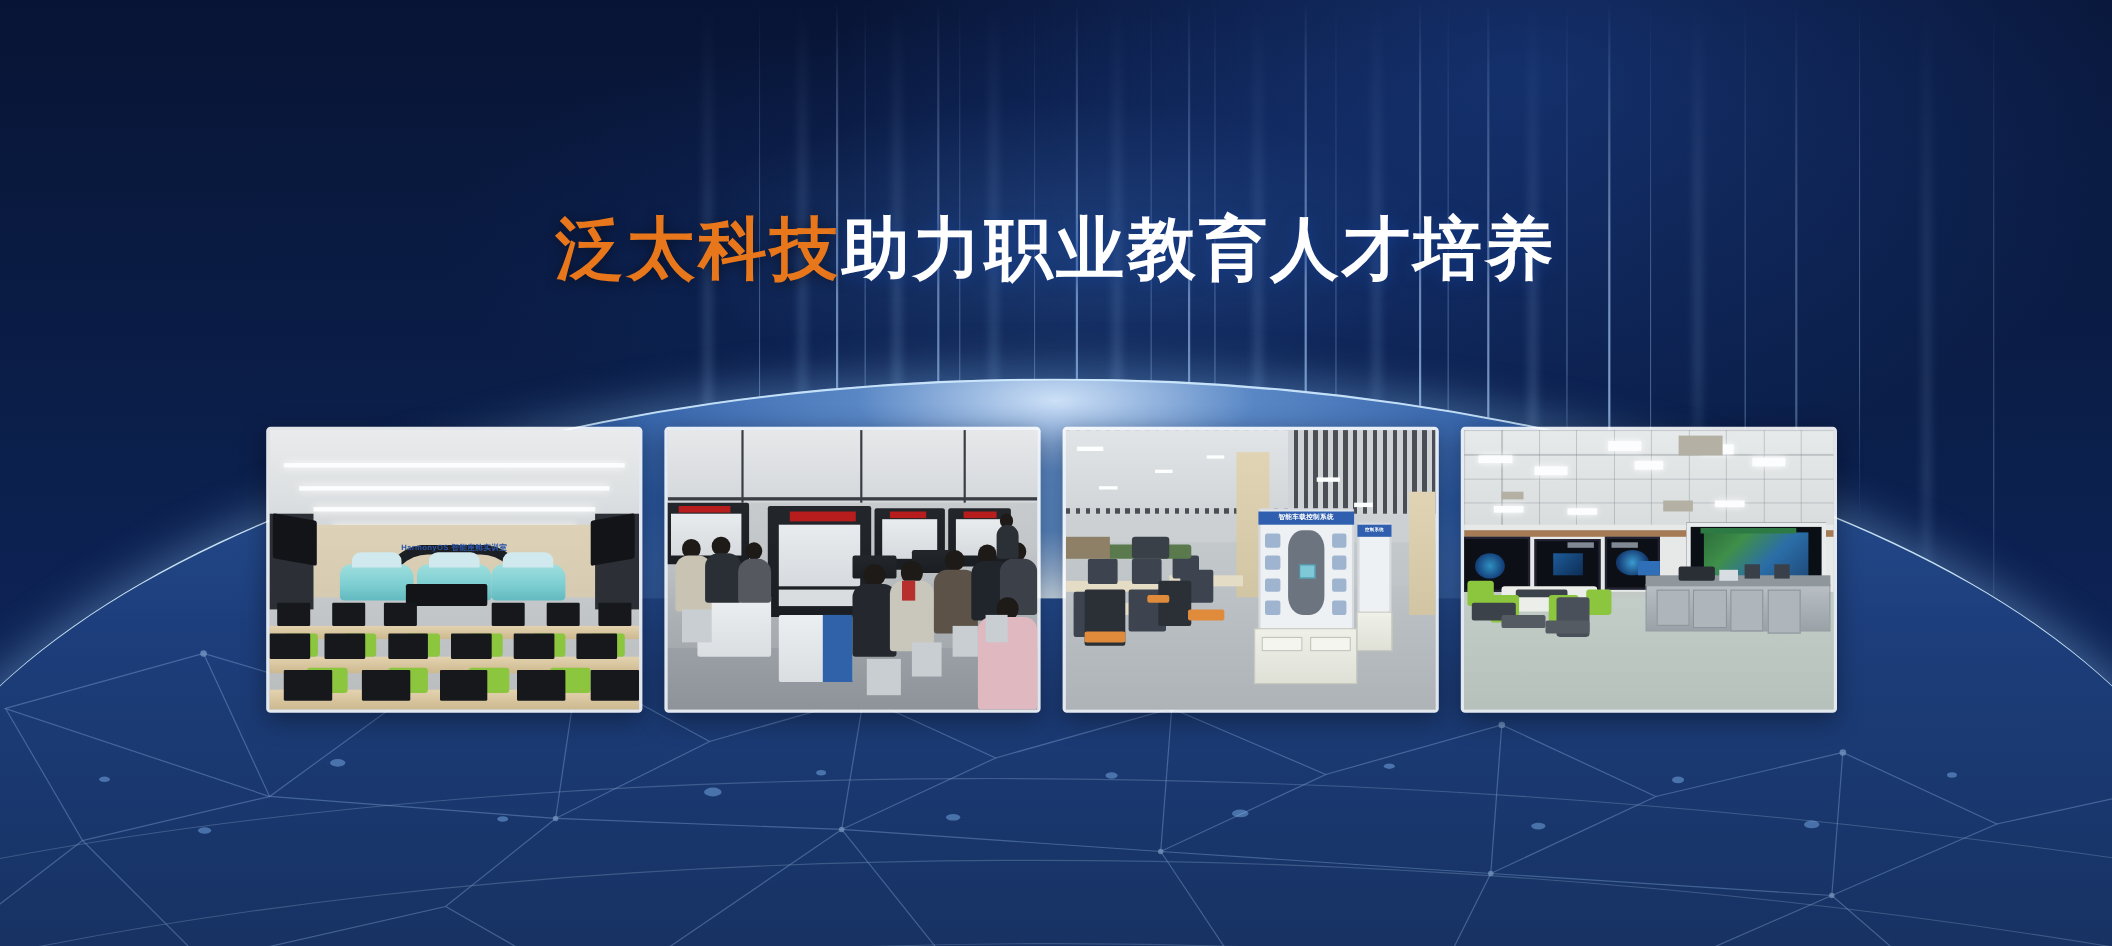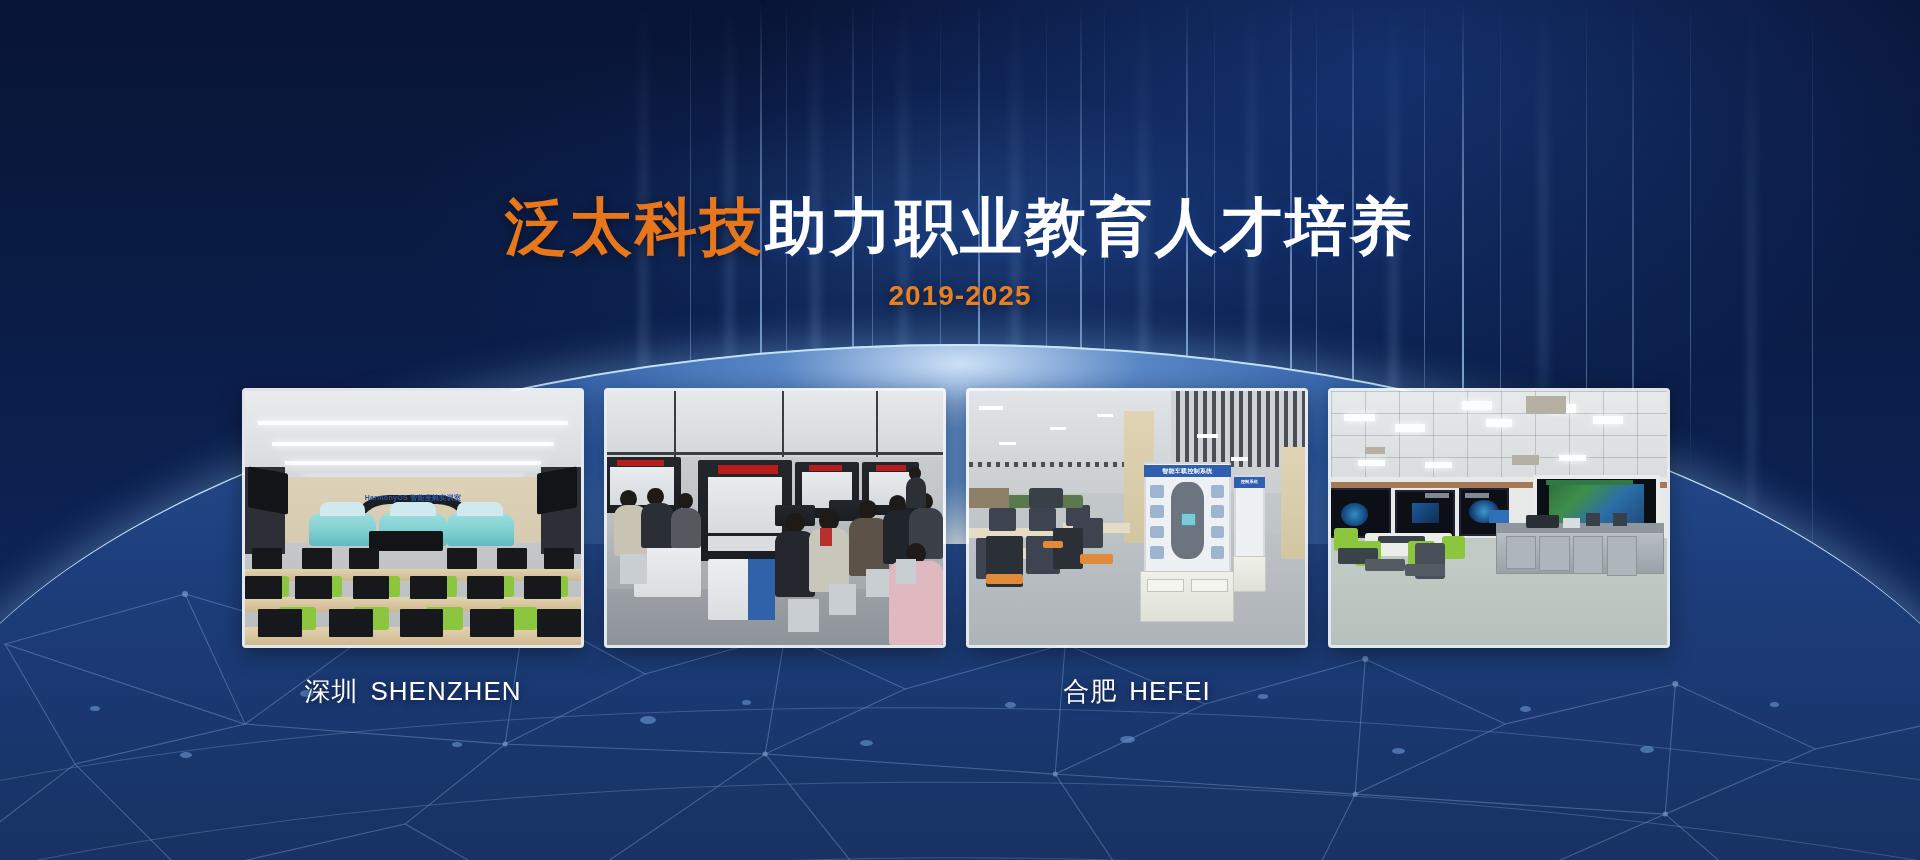--- a/index.html
+++ b/index.html
@@ -298,21 +298,20 @@
     <div class="dot" style="left:1640px; top:746px; width:14px; height:7px;"></div>
     <div class="dot" style="left:1770px; top:702px; width:9px; height:5px;"></div>
     <div class="dot" style="left:180px; top:752px; width:12px; height:6px;"></div>
     <div class="dot" style="left:90px; top:706px; width:10px; height:5px;"></div>
   </div>
 
   <div class="title-wrap">
     <div class="title">
       <span class="brand">泛太科技</span><span class="rest">助力职业教育人才培养</span>
     </div>
-    <div class="subtitle">2019-2025</div>
   </div>
 
   <div class="gallery">
 
     <div class="card">
       <div class="frame">
         <div class="photo p1">
           <div class="ceiling"></div>
           <div class="striplight" style="left:4%; right:4%; top:12%;"></div>
           <div class="striplight" style="left:8%; right:8%; top:20%;"></div>
@@ -354,23 +353,20 @@
           <div class="monitor" style="left:49%; top:73%; width:11%; height:9%;"></div>
           <div class="monitor" style="left:66%; top:73%; width:11%; height:9%;"></div>
           <div class="monitor" style="left:83%; top:73%; width:11%; height:9%;"></div>
           <div class="monitor" style="left:4%;  top:86%; width:13%; height:11%;"></div>
           <div class="monitor" style="left:25%; top:86%; width:13%; height:11%;"></div>
           <div class="monitor" style="left:46%; top:86%; width:13%; height:11%;"></div>
           <div class="monitor" style="left:67%; top:86%; width:13%; height:11%;"></div>
           <div class="monitor" style="left:87%; top:86%; width:13%; height:11%;"></div>
         </div>
       </div>
-      <div class="caption">
-        <span class="cn">深圳</span><span>SHENZHEN</span>
-      </div>
     </div>
 
     <div class="card">
       <div class="frame">
         <div class="photo p2">
           <div class="ceiling2"></div>
           <div class="glassbeam"></div>
           <div style="position:absolute; left:20%; top:0; width:2px; height:26%; background:#3a3e44;"></div>
           <div style="position:absolute; left:52%; top:0; width:2px; height:26%; background:#3a3e44;"></div>
           <div style="position:absolute; left:80%; top:0; width:2px; height:26%; background:#3a3e44;"></div>
@@ -483,23 +479,20 @@
           <div class="chairb" style="left:5%;  top:57%; width:11%; height:20%;"></div>
           <div class="chairo" style="left:5%;  top:72%; width:11%; height:4%;"></div>
           <div class="chairb" style="left:25%; top:54%; width:9%;  height:16%;"></div>
           <div class="chairo" style="left:33%; top:64%; width:10%; height:4%;"></div>
           <div class="chairo" style="left:22%; top:59%; width:6%;  height:3%;"></div>
           <div style="position:absolute; left:10%; top:41%; width:24%; height:5%; background:#5a7a4e; border-radius:3px;"></div>
           <div style="position:absolute; left:18%; top:38%; width:10%; height:8%; background:#3a4048; border-radius:3px;"></div>
           <div style="position:absolute; left:0%; top:38%; width:12%; height:8%; background:#8d8066;"></div>
         </div>
       </div>
-      <div class="caption">
-        <span class="cn">合肥</span><span>HEFEI</span>
-      </div>
     </div>
 
     <div class="card">
       <div class="frame">
         <div class="photo p4">
           <div class="tiles"></div>
           <div class="panellight" style="left:4%;  top:9%;  width:9%;  height:3%;"></div>
           <div class="panellight" style="left:19%; top:13%; width:9%;  height:3%;"></div>
           <div class="panellight" style="left:39%; top:4%;  width:9%;  height:3.5%;"></div>
           <div class="panellight" style="left:46%; top:11%; width:8%;  height:3%;"></div>

